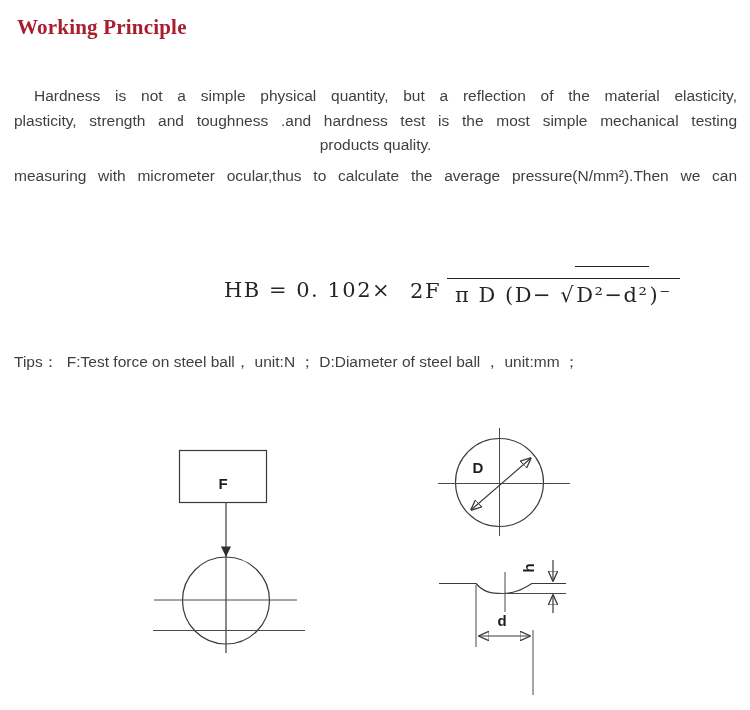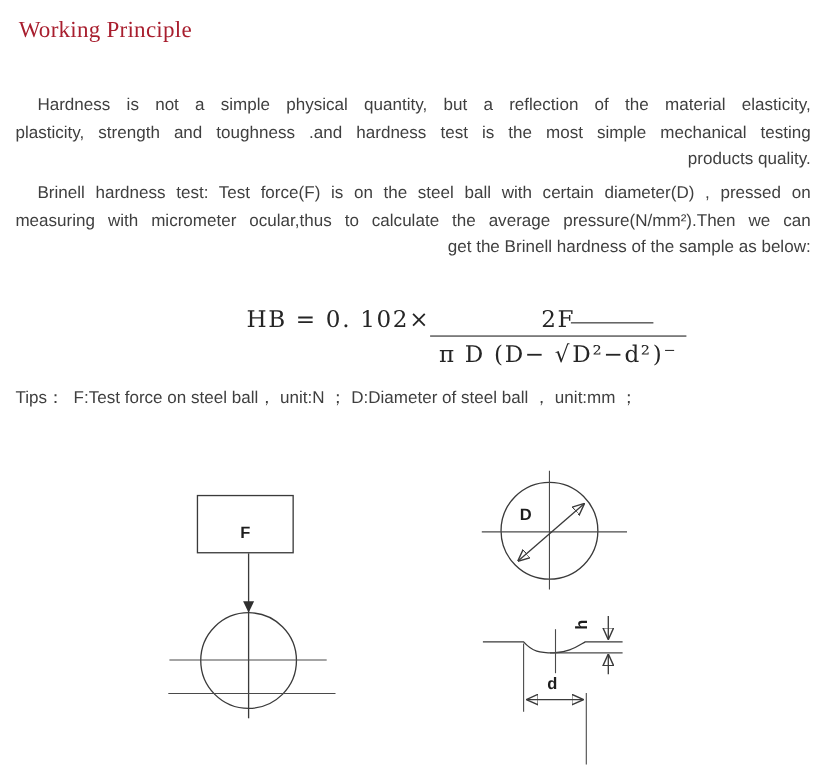--- a/index.html
+++ b/index.html
@@ -3,35 +3,35 @@
 <meta charset="utf-8">
 <style>
   html,body { margin:0; padding:0; background:#ffffff; }
   .doc {
     position:relative; width:750px; height:710px; background:#ffffff;
     font-family:"Liberation Sans","DejaVu Sans",sans-serif; color:#3f3f3f; overflow:hidden;
   }
   .title {
     position:absolute; left:17px; top:15px; margin:0;
     font-family:"Liberation Serif","DejaVu Serif",serif;
-    font-size:21px; font-weight:normal; color:#a81e2e; letter-spacing:0.2px;
+    font-size:21px; font-weight:bold; color:#a81e2e; letter-spacing:0.2px;
   }
   .para { position:absolute; left:14px; width:723px; font-size:15.5px; line-height:24.6px; }
   .p1 { top:64px;margin-top:20px; }
   .p2 { top:164px; }
   .jl  { text-align:justify; text-align-last:justify; }
-  .ll  { text-align:right; }
+  .ll  { text-align:center; }
   .ind { text-indent:20px; }
 
   .formula {
     position:absolute; left:224px; top:278px; display:flex; align-items:flex-start;
     font-family:"DejaVu Serif","Liberation Serif",serif; font-size:21px; color:#252525;
     letter-spacing:1.5px;
   }
-  .frac { display:flex; flex-direction:column; align-items:center; }
+  .frac { display:flex; flex-direction:row; align-items:center; margin-left:13px; }
   .num  { padding:0 6px 3px 6px; }
   .den  { border-top:1.5px solid #252525; padding:4px 8px 0 8px; white-space:nowrap; }
   .rad  { border-top:1.2px solid #252525; padding:16px 1px; }
 
   .tips { position:absolute; left:14px; top:348px; font-size:15.5px; line-height:27.5px; }
   .tips div { white-space:pre-wrap; }
 
   .diagram { position:absolute; left:0; top:420px; }
   .diagram line, .diagram path, .diagram circle, .diagram rect {
     stroke:#3a3a3a; stroke-width:1.2; fill:none;
@@ -50,23 +50,21 @@
 
   <h1 class="title">Working Principle</h1>
 
   <div class="para p1">
     <div class="jl ind">Hardness is not a simple physical quantity, but a reflection of the material elasticity,</div>
     <div class="jl">plasticity, strength and toughness .and hardness test is the most simple mechanical testing</div>
     <div class="ll">products quality.</div>
   </div>
 
   <div class="para p2">
-    <div class="jl ind">Brinell hardness test: Test force(F) is on the steel ball with certain diameter(D) , pressed on</div>
     <div class="jl">measuring with  micrometer ocular,thus to calculate the average pressure(N/mm²).Then we can</div>
-    <div class="ll">get the Brinell hardness of the sample as below:</div>
   </div>
 
   <div class="formula">
     <span>HB = 0. 102×</span>
     <span class="frac">
       <span class="num">2F</span>
       <span class="den"><span>π D (D− </span><span>√</span><span class="rad">D²−d²</span><span>)⁻</span></span>
     </span>
   </div>
 

